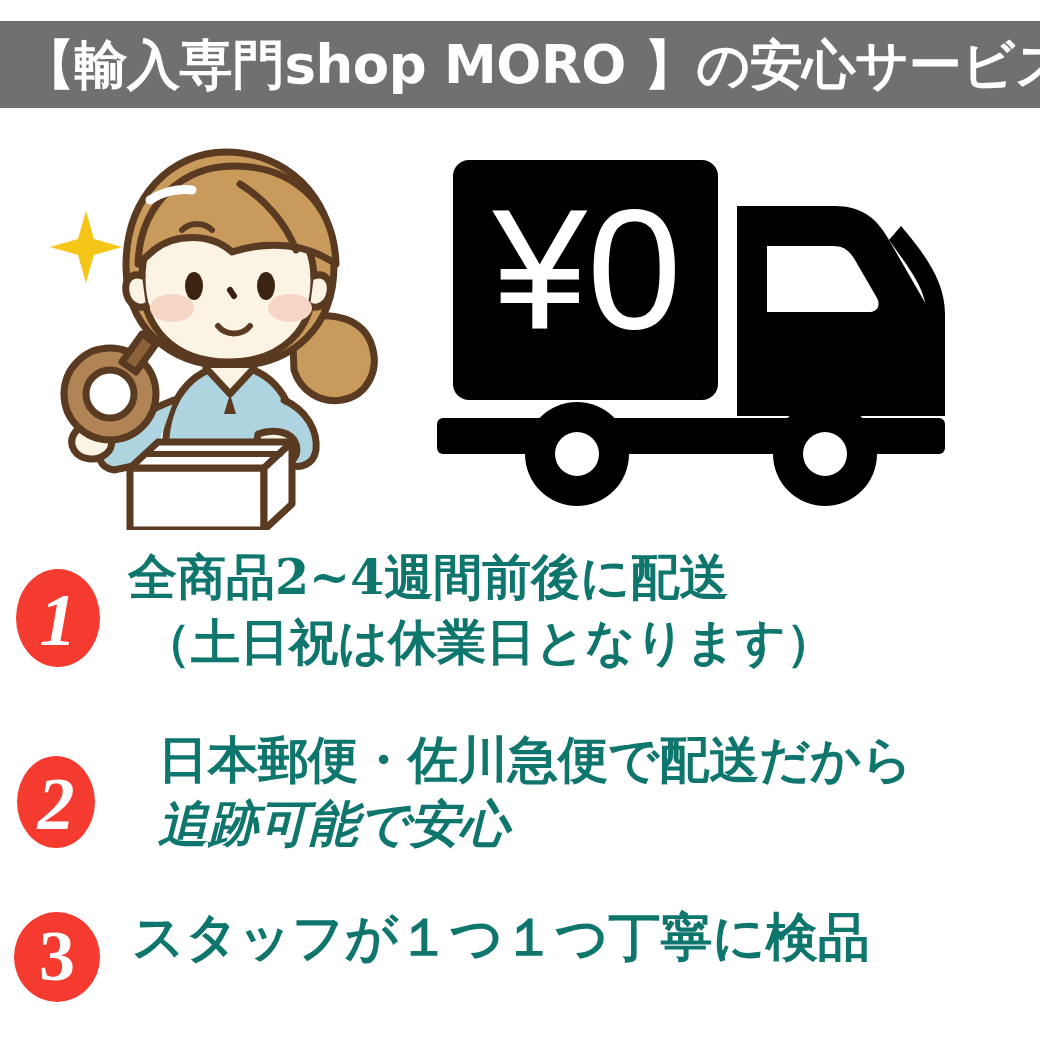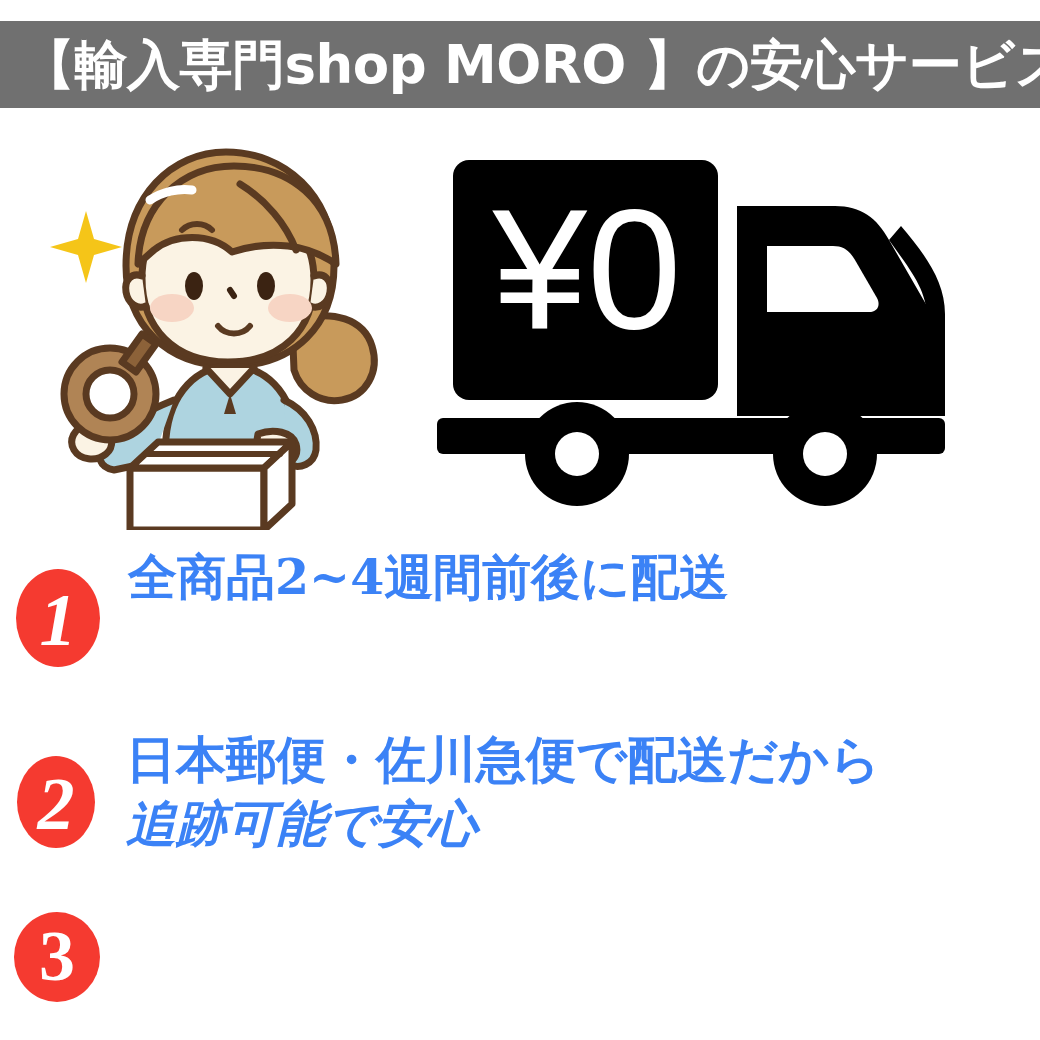--- a/index.html
+++ b/index.html
@@ -129,36 +129,36 @@
 
   .badge.badge-1 { margin-top: 22px; }
   .badge.badge-2 { width: 80px; height: 92px; margin-top: 24px; margin-left: 16px; }
   .badge.badge-2 .disc { width: 78px; height: 92px; }
   .badge.badge-3 { width: 86px; height: 90px; margin-top: 8px; margin-left: 14px; }
   .badge.badge-3 .disc { width: 86px; height: 90px; }
 
   .benefit-text {
     flex: 1 1 auto;
     padding-left: 22px;
-    color: #3b82f6;
+    color: #0f766e;
     font-family: "DejaVu Serif", "Liberation Serif", serif;
     font-weight: 700;
   }
   .benefit-line {
     display: block;
     white-space: nowrap;
     line-height: 1.04;
   }
 
   .row-1 .benefit-text { padding-left: 26px; padding-top: 6px; }
   .row-1 .benefit-line { font-size: 49px; }
   .row-1 .benefit-line.line-2 { padding-left: 14px; margin-top: 14px; }
 
   .row-2 .benefit-text { padding-left: 30px; padding-top: 2px; }
-  .row-2 .benefit-line { font-size: 50px; }
+  .row-2 .benefit-line { font-size: 50px; margin-left: 32px; }
   .row-2 .benefit-line.line-2 { margin-top: 12px; font-style: italic; }
 
   .row-3 .benefit-text { padding-left: 32px; padding-top: 6px; }
   .row-3 .benefit-line { font-size: 52px; }
 </style>
 </head>
 <body>
 
 <div class="page">
 
@@ -257,35 +257,39 @@
 
   <div class="benefits-list">
 
     <div class="benefit-row row-1">
       <div class="badge badge-1 style-script">
         <span class="disc"></span>
         <span class="numeral">1</span>
       </div>
       <div class="benefit-text">
         <span class="benefit-line line-1">全商品2~4週間前後に配送</span>
+        <span class="benefit-line line-2">（土日祝は休業日となります）</span>
       </div>
     </div>
 
     <div class="benefit-row row-2">
       <div class="badge badge-2 style-script">
         <span class="disc"></span>
         <span class="numeral">2</span>
       </div>
       <div class="benefit-text">
         <span class="benefit-line line-1">日本郵便・佐川急便で配送だから</span>
         <span class="benefit-line line-2">追跡可能で安心</span>
       </div>
     </div>
 
     <div class="benefit-row row-3">
       <div class="badge badge-3 style-plain">
         <span class="disc"></span>
         <span class="numeral">3</span>
       </div>
+      <div class="benefit-text">
+        <span class="benefit-line line-1">スタッフが１つ１つ丁寧に検品</span>
+      </div>
     </div>
 
   </div>
 </div>
 
 </body></html>

